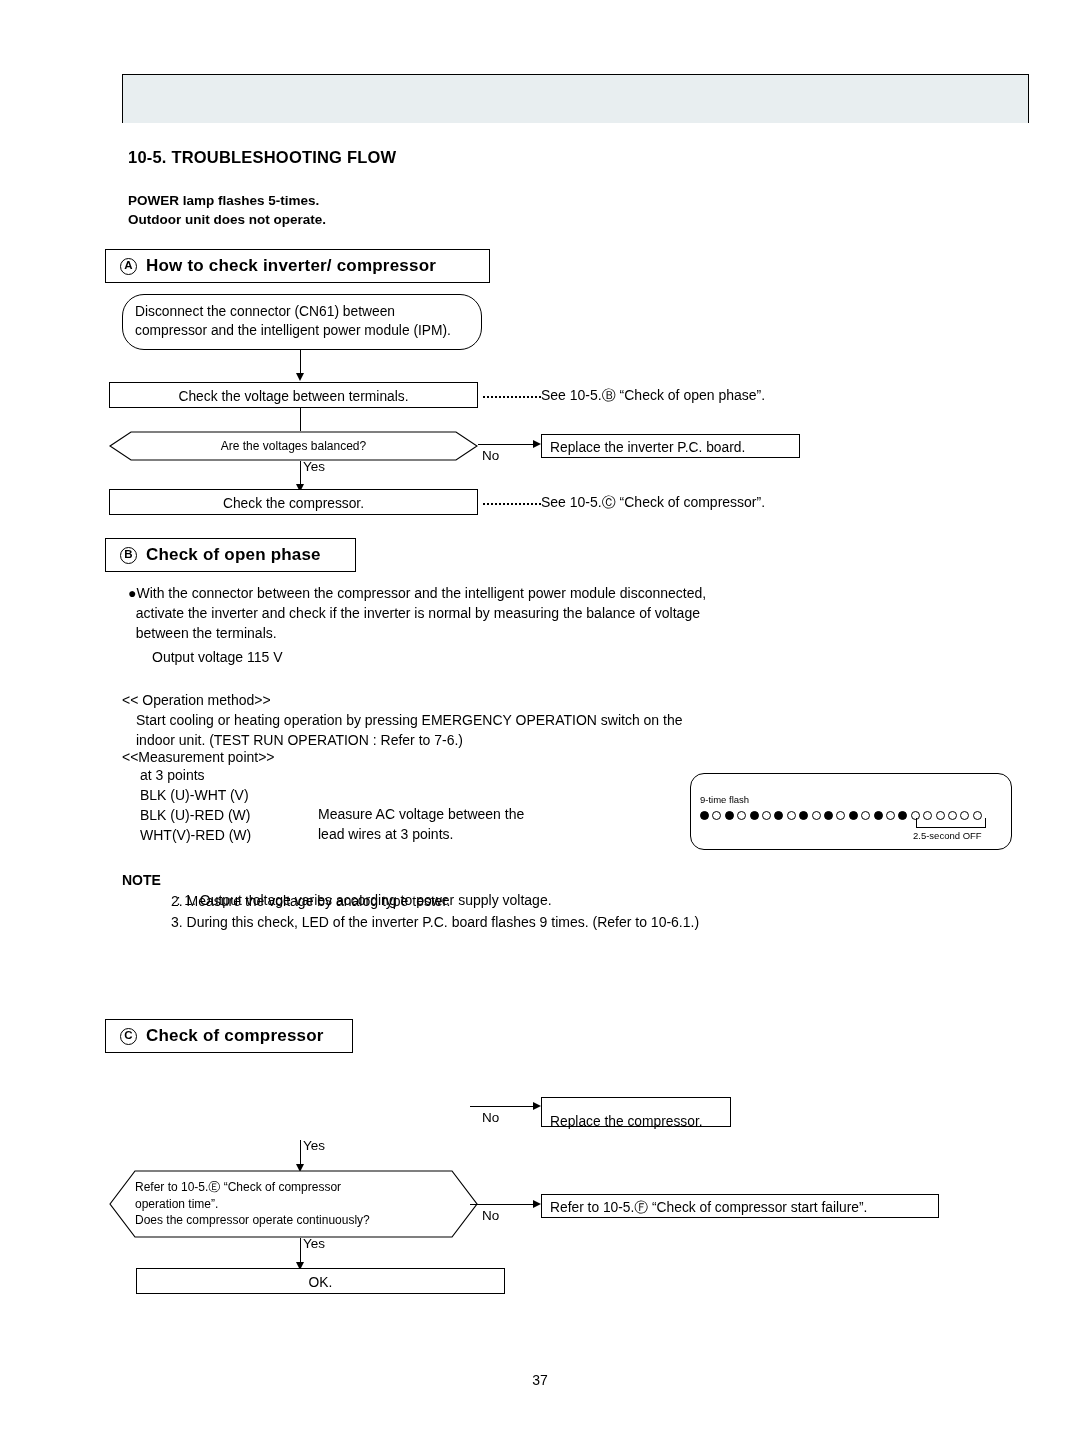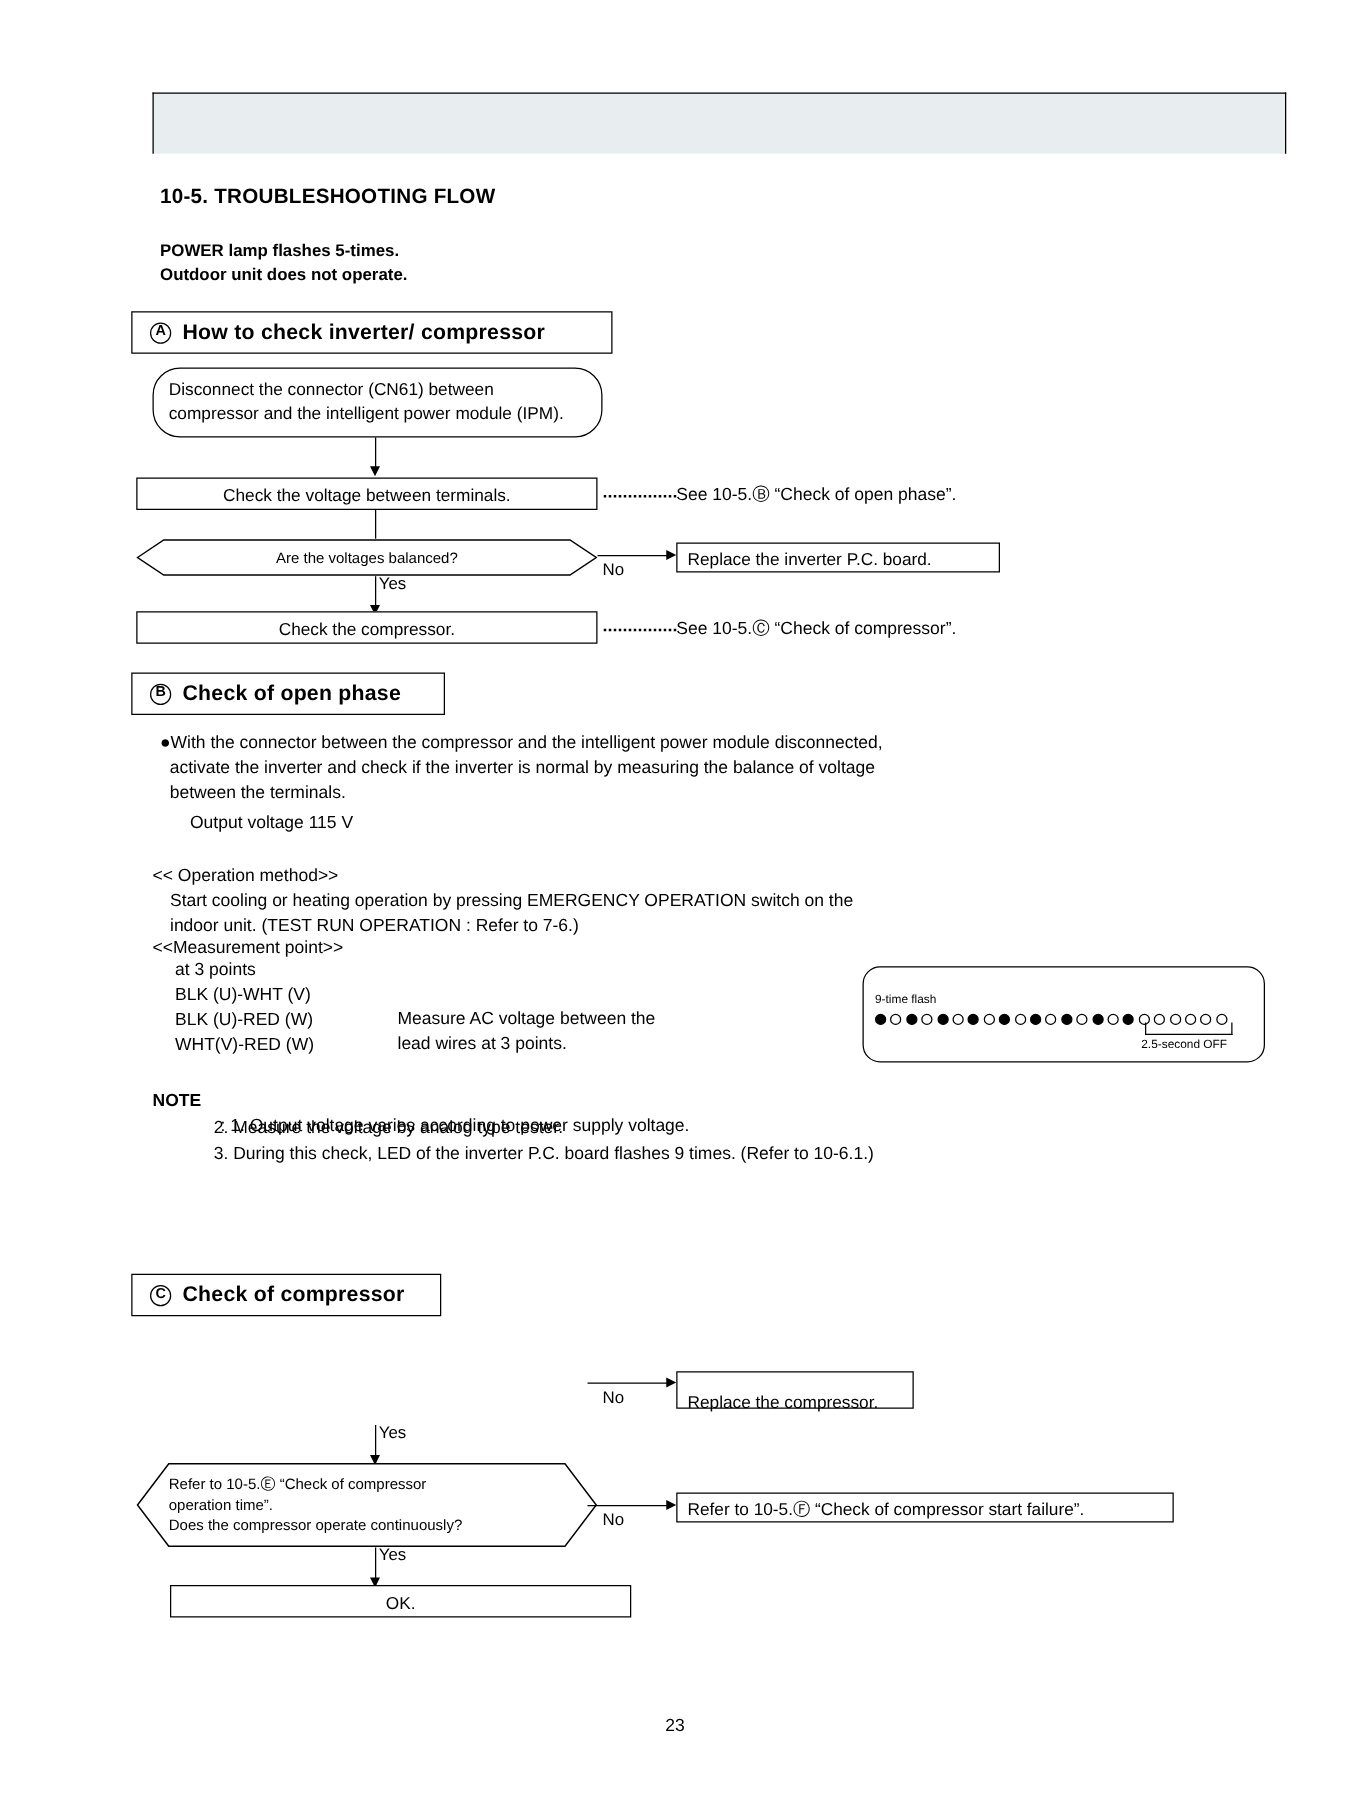--- a/index.html
+++ b/index.html
@@ -335,15 +335,15 @@
   <div class="hline" style="left:470px; top:1204px; width:66px;"></div>
   <div class="arrow-right" style="left:533px; top:1200px;"></div>
   <div class="fbox" style="left:541px; top:1194px; width:398px; height:24px; padding:3px 8px;">Refer to 10-5.Ⓕ “Check of compressor start failure”.</div>
 
   <div class="vline" style="left:300px; top:1238px; height:30px;"></div>
   <div class="label" style="left:303px; top:1236px;">Yes</div>
   <div class="arrow-down" style="left:296px; top:1262px;"></div>
 
   <div class="fbox center" style="left:109px; top:1268px; width:369px; height:26px; padding-top:4px;margin-left:27px;">OK.</div>
 
-  <div class="pagenum">23</div>
+  <div class="pagenum">37</div>
 
 </div>
 
 </body></html>

